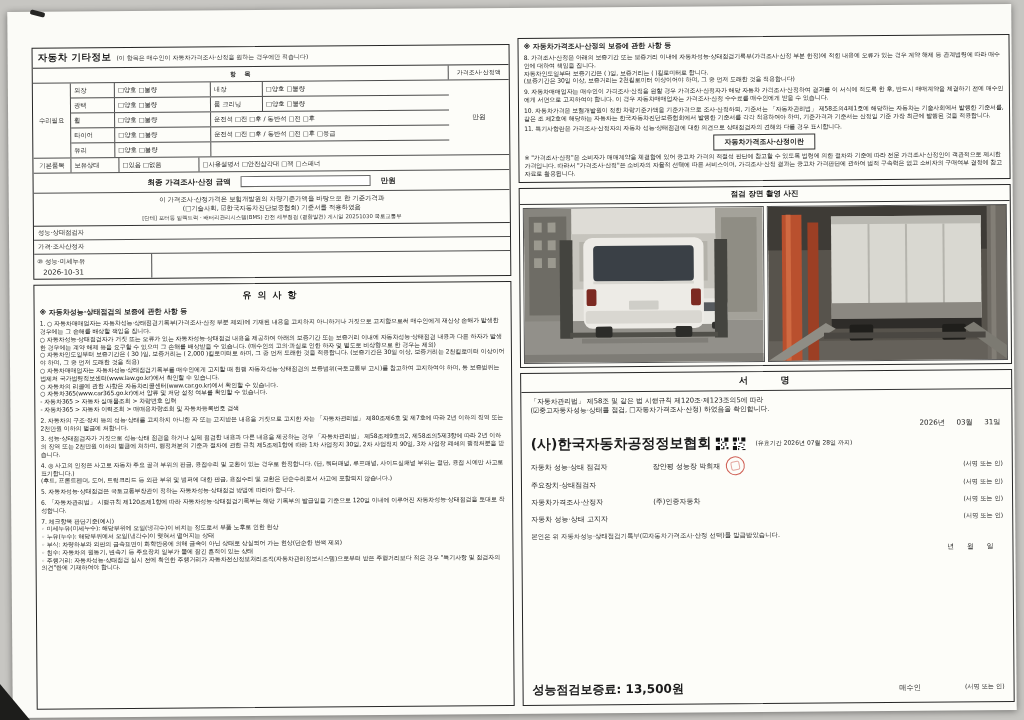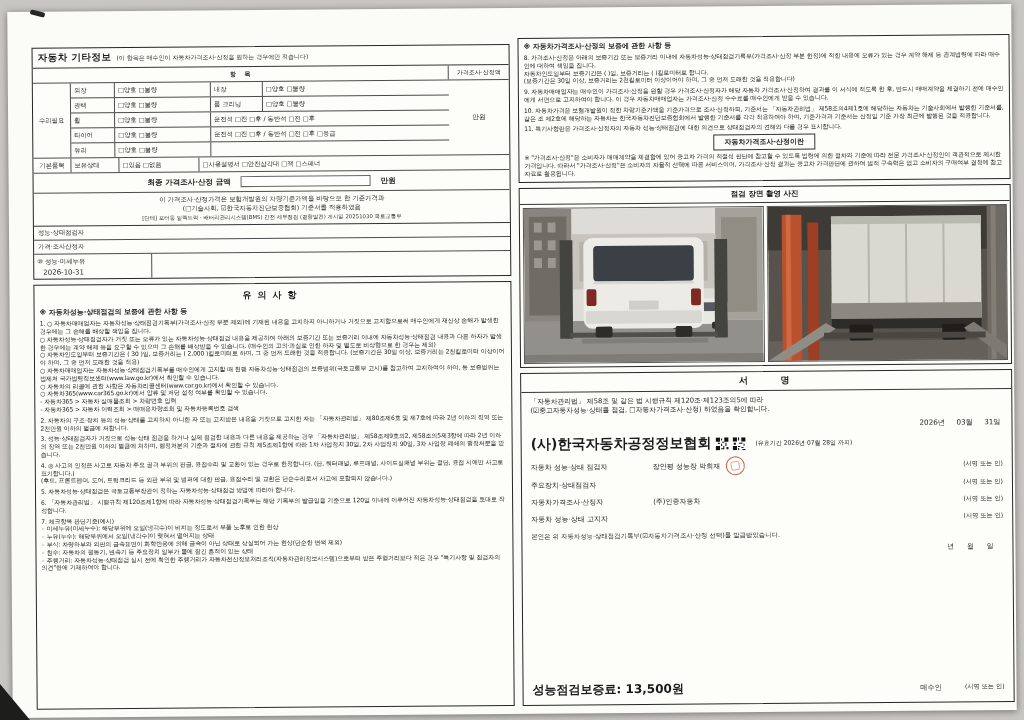--- a/index.html
+++ b/index.html
@@ -110,21 +110,21 @@
   .sig-row { display:flex; align-items:center; min-height:17px; font-size:7px; }
   .sig-label { width:122px; }
   .sig-value { flex:1; display:flex; align-items:center; gap:6px; font-size:7px; }
   .sig-sign { width:56px; text-align:right; font-size:6.2px; color:#222; }
   .seal { width:19px; height:19px; border:1.5px solid #c43a2e; border-radius:50%; display:inline-block; transform:rotate(-10deg); opacity:.8; position:relative; }
   .seal::after { content:""; position:absolute; left:4px; top:4px; right:4px; bottom:4px; border:1px solid rgba(196,58,46,.55); border-radius:2px; }
   .receipt-row { font-size:6.4px; margin-top:5px; }
   .receipt-date { text-align:right; font-size:6.8px; margin:3px 10px 0 0; }
   .fee-row { margin-top:auto; display:flex; align-items:center; }
   .fee-label { font-size:12px; font-weight:bold; }
-  .buyer { margin-left:auto; font-size:7.2px; padding-right:23px; }
+  .buyer { margin-left:auto; font-size:7.2px; padding-right:44px; }
   .buyer-sign { font-size:6.2px; }
 </style>
 </head>
 <body>
 
 <div class="sheet">
 
   <div class="pm pm-left">(3/4쪽)</div>
   <div class="pm pm-right">(4/4쪽)</div>
 

